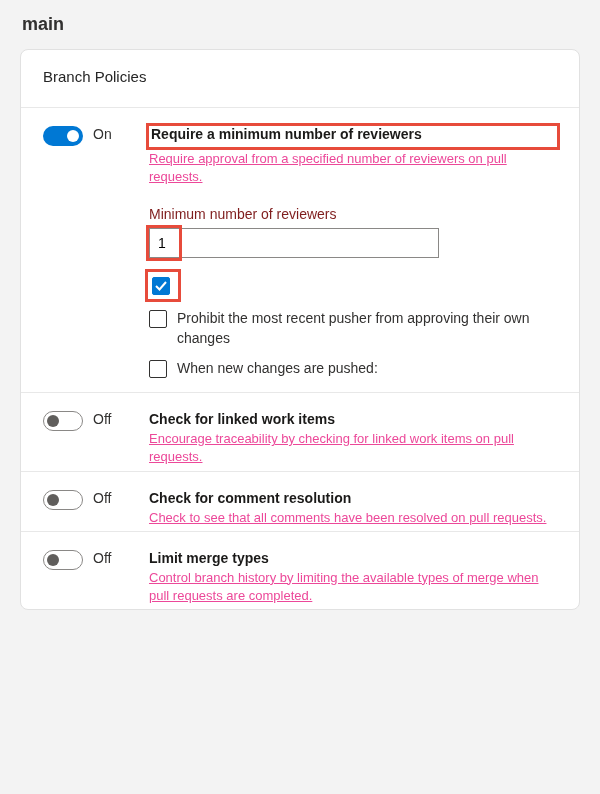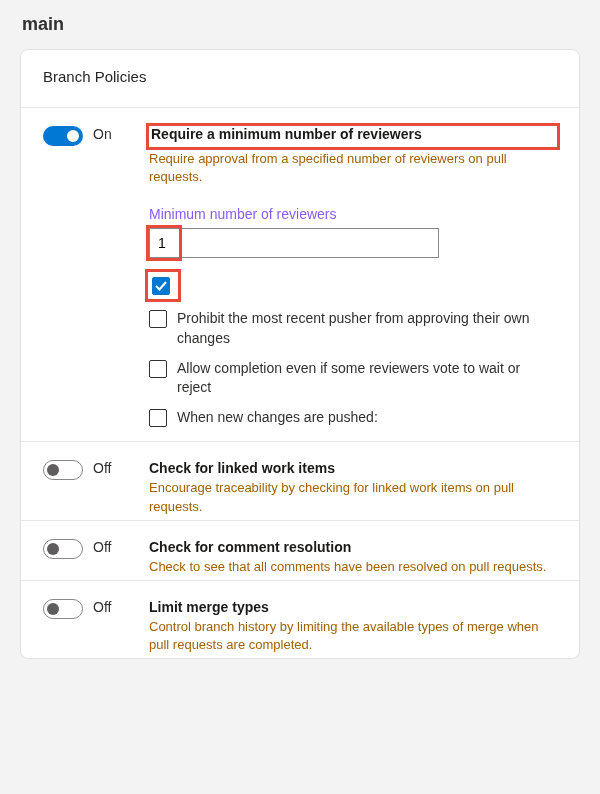--- a/index.html
+++ b/index.html
@@ -96,31 +96,32 @@
       flex: 1;
     }
     .policy-title {
       font-size: 14px;
       font-weight: 600;
       color: #1b1a19;
       margin-bottom: 3px;
     }
     .policy-desc {
       font-size: 13px;
-      color: #a16207;
+      color: #ec4899;
       line-height: 1.4;
+      text-decoration: underline;
     }
     .title-highlight {
       border: 3px solid #e74b3b;
       padding: 0 2px 2px;
       margin: -3px -3px 0 -3px;
     }
     .field-label {
       font-size: 14px;
-      color: #8b5cf6;
+      color: #7f1d1d;
       margin-top: 20px;
       margin-bottom: 6px;
     }
     .input-wrap {
       position: relative;
       margin-bottom: 14px;
     }
     .num-input {
       width: 290px;
       height: 30px;
@@ -215,24 +216,20 @@
               <path d="M1 6 L4.5 9.5 L11 2" stroke="#fff" stroke-width="2" fill="none"></path>
             </svg>
         </div>
       </div>
 
       <div class="checkbox-row">
         <div class="checkbox"></div>
         <span class="checkbox-label">Prohibit the most recent pusher from approving their own changes</span>
       </div>
 
-      <div class="checkbox-row">
-        <div class="checkbox"></div>
-        <span class="checkbox-label">Allow completion even if some reviewers vote to wait or reject</span>
-      </div>
 
       <div class="checkbox-row">
         <div class="checkbox"></div>
         <span class="checkbox-label">When new changes are pushed:</span>
       </div>
     </div>
   </div>
 
   <div class="policy-row">
     <div class="toggle-col">

